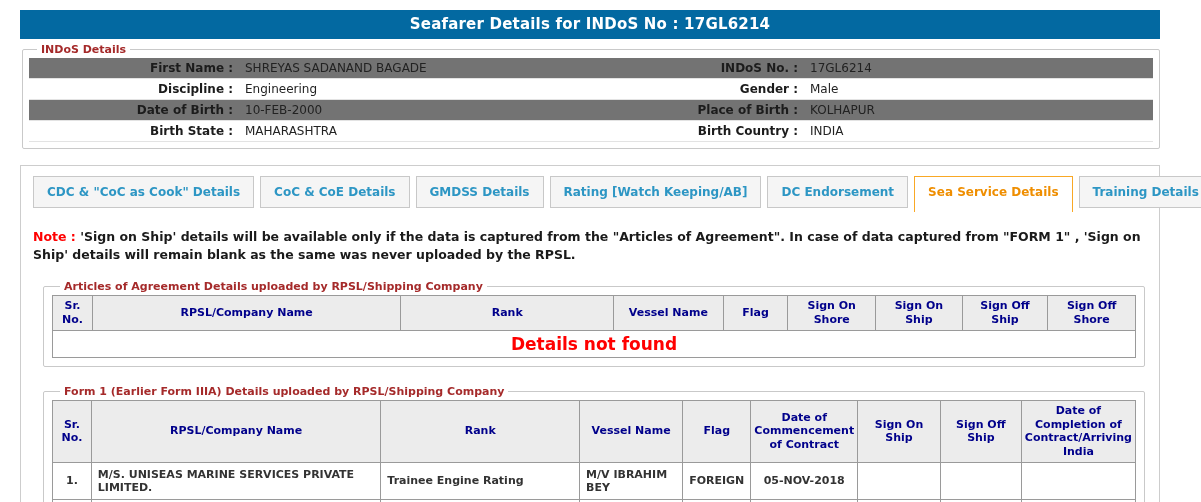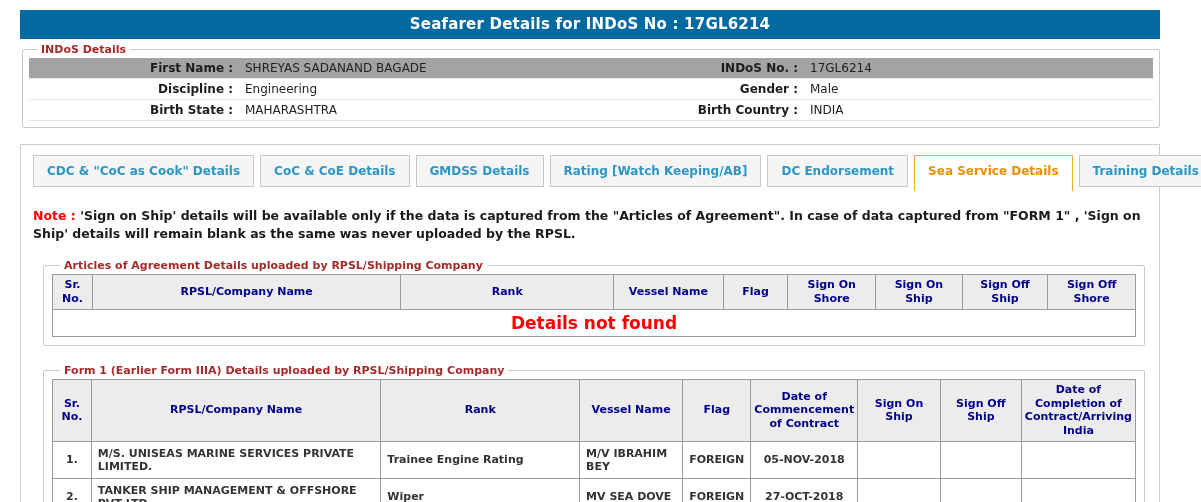--- a/index.html
+++ b/index.html
@@ -34,21 +34,21 @@
     font-weight: bold;
     color: #a52a2a;
     padding: 0 4px;
     margin-left: 8px;
   }
   .indos-box { margin: 4px 0 0 2px; }
 
   
   .details-table { width: 100%; border-collapse: collapse; font-size: 12px; }
   .details-table tr { height: 20px; }
-  .details-table tr.alt { background: #a3a3a3; }
+  .details-table tr.alt { background: #737373; }
   .details-table td { padding: 3px 6px; border-bottom: 1px solid #e3e3e3; }
   td.lbl { font-weight: bold; text-align: right; white-space: nowrap; color: #1c1c1c; }
   col.c-lbl1 { width: 210px; } col.c-val1 { width: 400px; }
   col.c-lbl2 { width: 165px; } col.c-val2 { width: auto; }
 
   
   .main-box {
     border: 1px solid #cdcdcd;
     margin-top: 16px;
     padding: 8px 10px 40px 10px;
@@ -136,20 +136,26 @@
         <td>SHREYAS SADANAND BAGADE</td>
         <td class="lbl">INDoS No. :</td>
         <td>17GL6214</td>
       </tr>
       <tr>
         <td class="lbl">Discipline :</td>
         <td>Engineering</td>
         <td class="lbl">Gender :</td>
         <td>Male</td>
       </tr>
+      <tr class="alt">
+        <td class="lbl">Date of Birth :</td>
+        <td>10-FEB-2000</td>
+        <td class="lbl">Place of Birth :</td>
+        <td>KOLHAPUR</td>
+      </tr>
       <tr>
         <td class="lbl">Birth State :</td>
         <td>MAHARASHTRA</td>
         <td class="lbl">Birth Country :</td>
         <td>INDIA</td>
       </tr>
     </tbody>
       </table>
   </fieldset>
 

